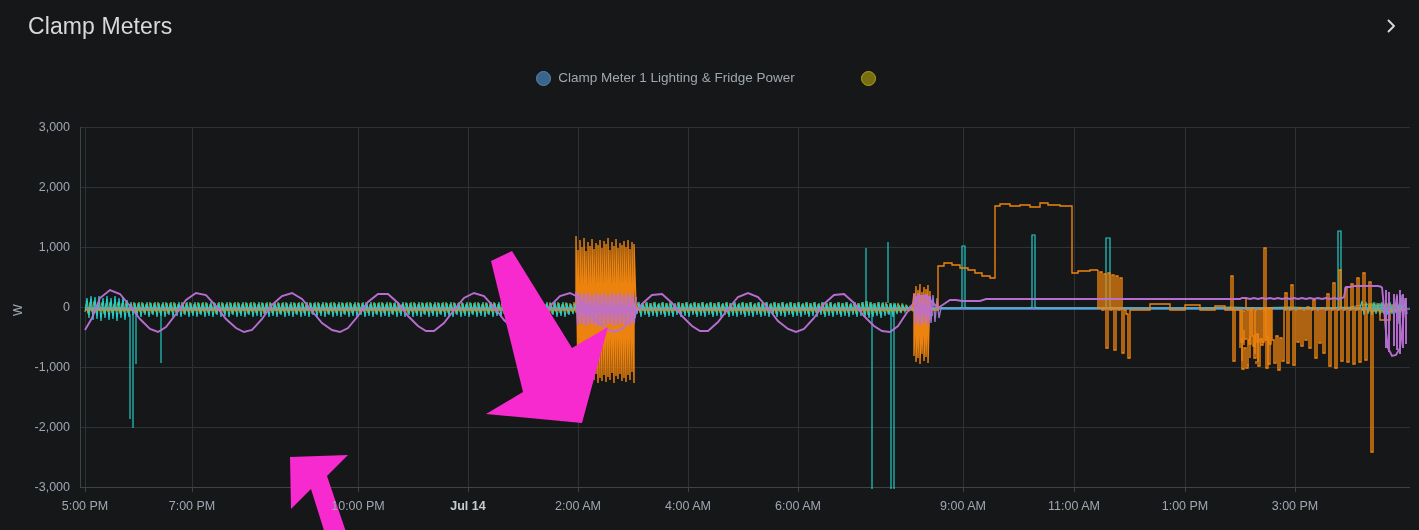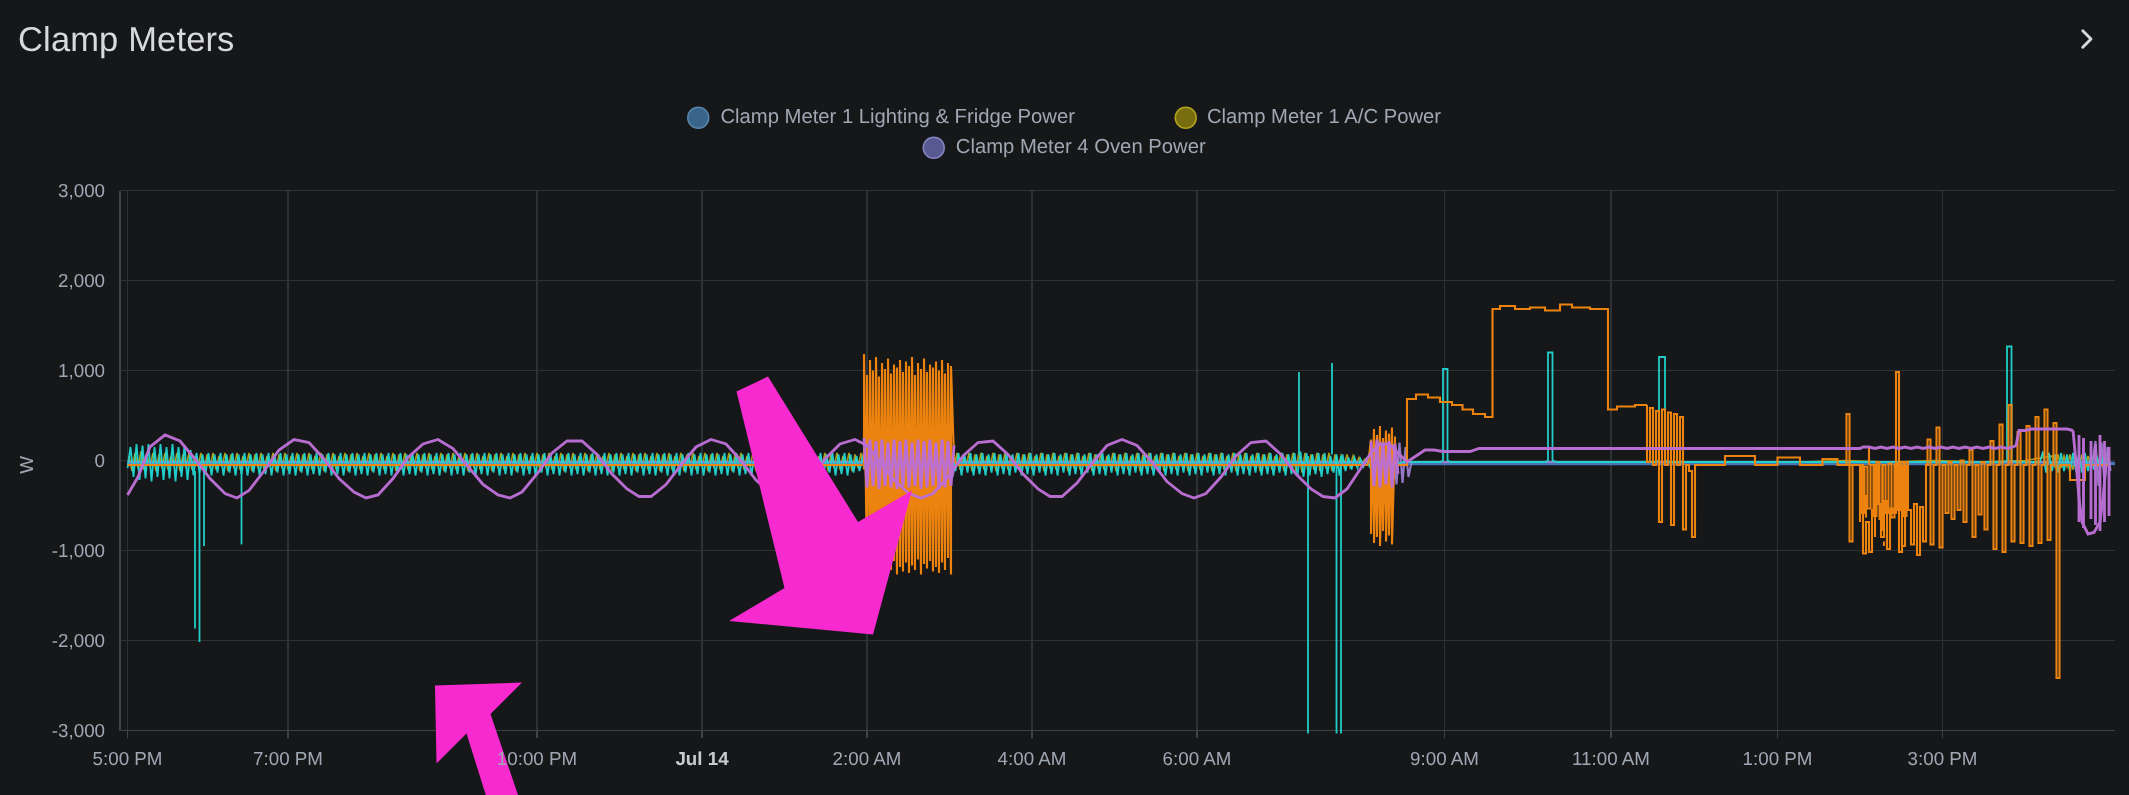--- a/index.html
+++ b/index.html
@@ -30,20 +30,21 @@
     justify-content: space-between;
     box-sizing: border-box;
     padding: 0 14px 0 12px;
   }
   .panel-title {
     color: #d8d9da;
     font-size: 23px;
     font-weight: 400;
     letter-spacing: 0.1px;
     line-height: 1;
+    margin-left: 16px;
   }
   .chevron-btn {
     width: 28px; height: 28px;
     display: flex; align-items: center; justify-content: center;
     cursor: pointer;
   }
   .chevron-btn svg { display: block; }
 
   
   .legend {
@@ -117,27 +118,20 @@
   </div>
 
   <div class="legend">
     <div class="legend-row">
       <div class="legend-item">
         <span class="legend-marker" style="background:#3b6c93;border:1.5px solid #5e8fb8"></span>
         <span class="legend-label">Clamp Meter 1 Lighting &amp; Fridge Power</span>
       </div>
       <div class="legend-item">
         <span class="legend-marker" style="background:#81750f;border:1.5px solid #c0ae1d"></span>
-        <span class="legend-label">Clamp Meter 1 A/C Power</span>
-      </div>
-    </div>
-    <div class="legend-row">
-      <div class="legend-item">
-        <span class="legend-marker" style="background:#5f5f9c;border:1.5px solid #8e8ed0"></span>
-        <span class="legend-label">Clamp Meter 4 Oven Power</span>
       </div>
     </div>
   </div>
 
   <div class="chart-area">
     <svg class="chart-svg" width="1419" height="412" viewBox="0 0 1419 412">
 
       <g>
         <text class="axis-text" x="70" y="13" text-anchor="end">3,000</text>
         <text class="axis-text" x="70" y="73" text-anchor="end">2,000</text>

